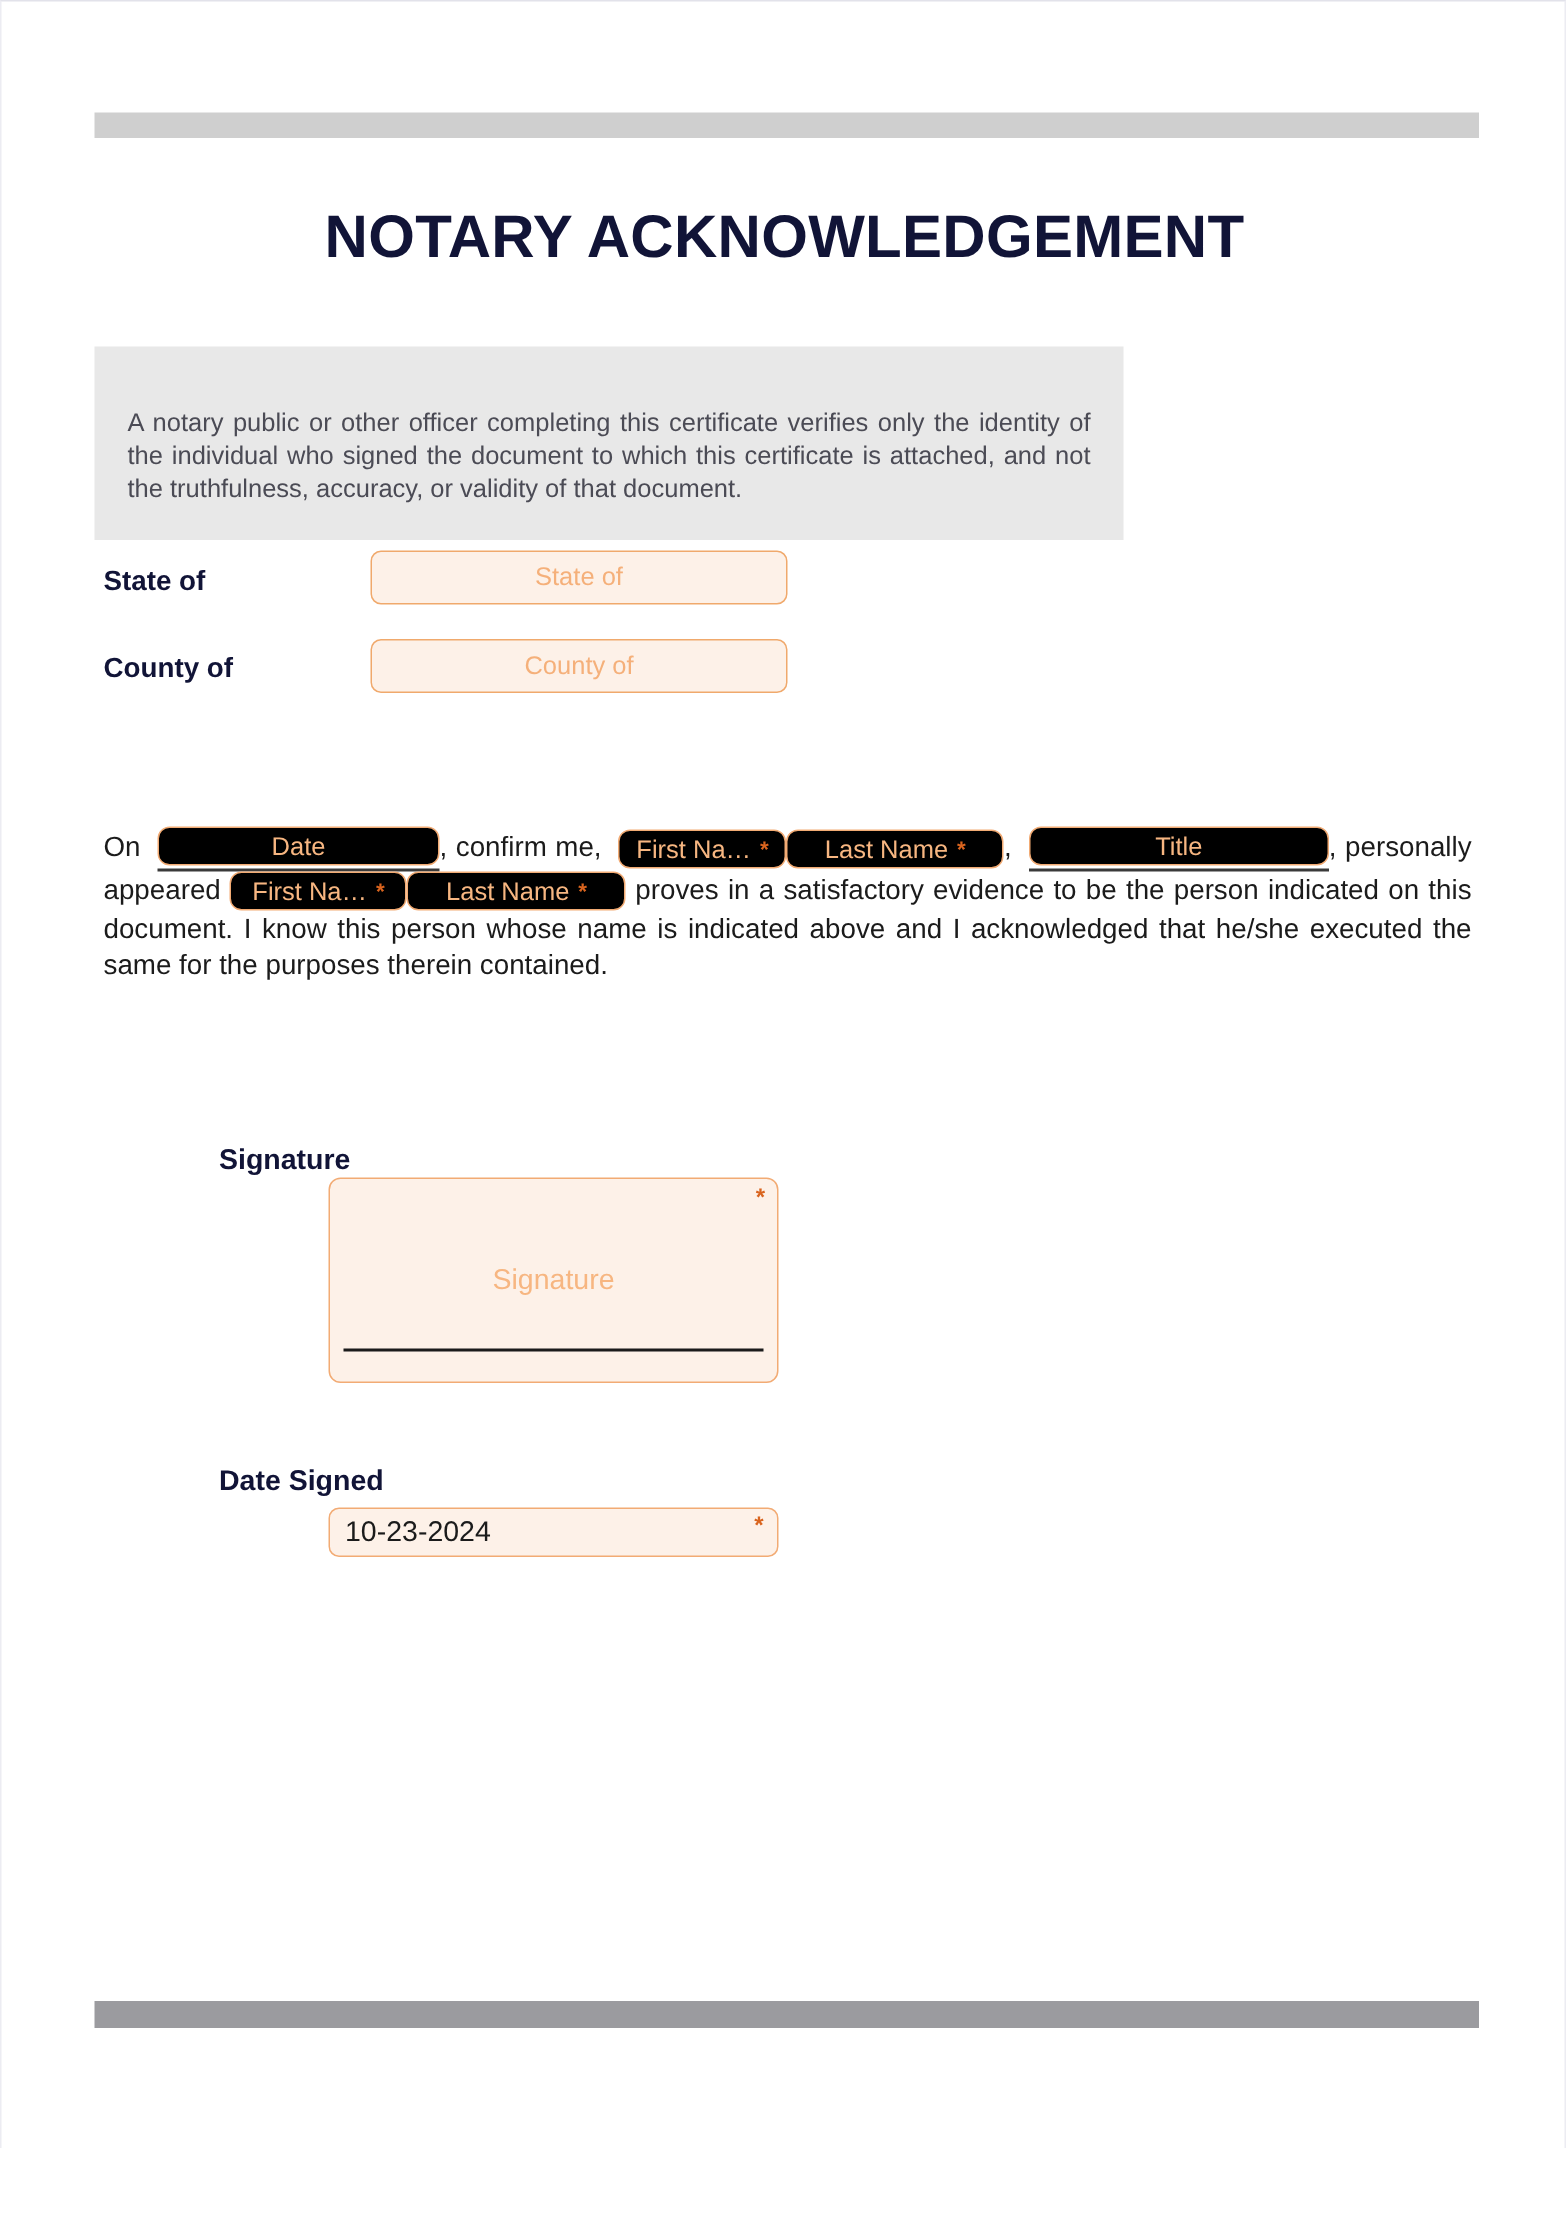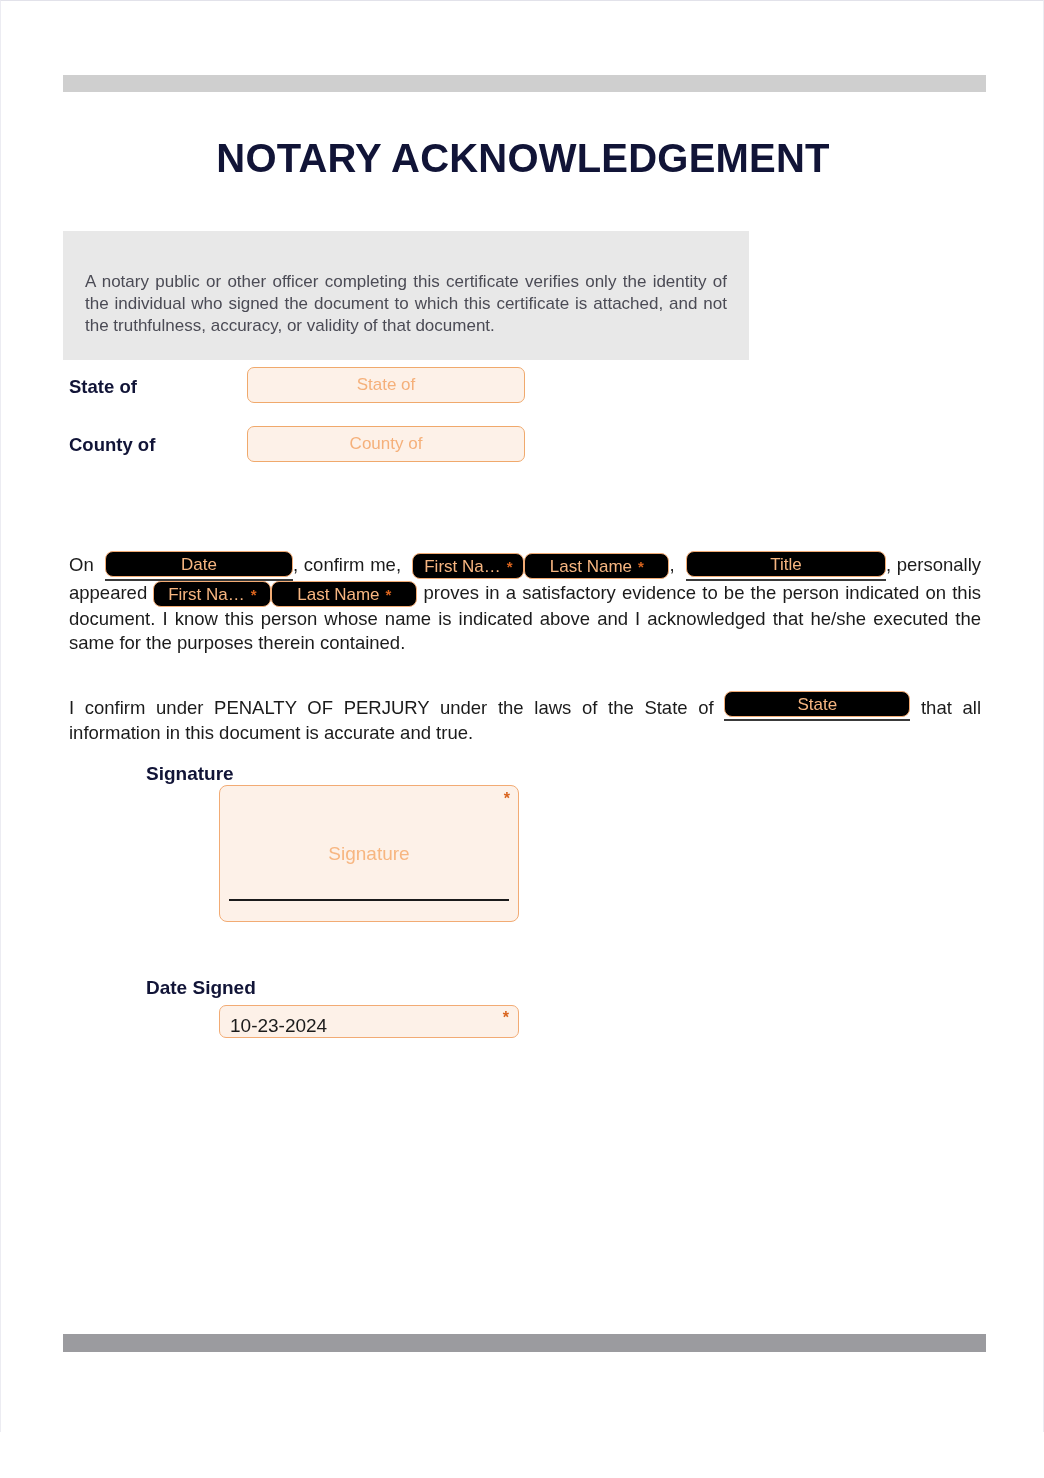--- a/index.html
+++ b/index.html
@@ -220,21 +220,21 @@
     position: absolute;
     left: 218px;
     top: 1004px;
     width: 300px;
     height: 33px;
     box-sizing: border-box;
     background: #fdf1e8;
     border: 1.6px solid #f2ab74;
     border-radius: 7px;
     display: flex;
-    align-items: flex-end;
+    align-items: center;
     padding: 0 10px;
   }
   .ds-value {
     font-size: 19px;
     color: #1b1b1b;
   }
   .ds-req {
     position: absolute;
     right: 9px;
     top: 3px;
@@ -276,24 +276,20 @@
           <span>Title</span>
         </span></span><span>,</span>
     <span>personally  appeared</span>&nbsp;<span class="pill w-first2">
         <span>First Na…</span>
         <span class="req">*</span>
       </span><span class="pill w-last2">
         <span>Last Name</span>
         <span class="req">*</span>
       </span>&nbsp;<span>proves in a satisfactory evidence to be the person indicated on this document. I know this person whose name is indicated above and I acknowledged that he/she executed the same for the purposes therein contained.</span></div>
 
-  <div class="para para-perjury"><span>I confirm under PENALTY OF PERJURY under the laws of the State of</span>&nbsp;<span class="ruled rule-state"><span class="pill w-state-inline">
-          <span>State</span>
-        </span></span>&nbsp;<span>that</span>
-    <span>all information in this document is accurate and true.</span></div>
 
   <div class="sig-label">Signature</div>
   <div class="sig-box">
     <span class="sig-req">*</span>
     <div class="sig-placeholder">Signature</div>
     <div class="sig-rule"></div>
   </div>
 
   <div class="ds-label">Date Signed</div>
   <div class="ds-box">

